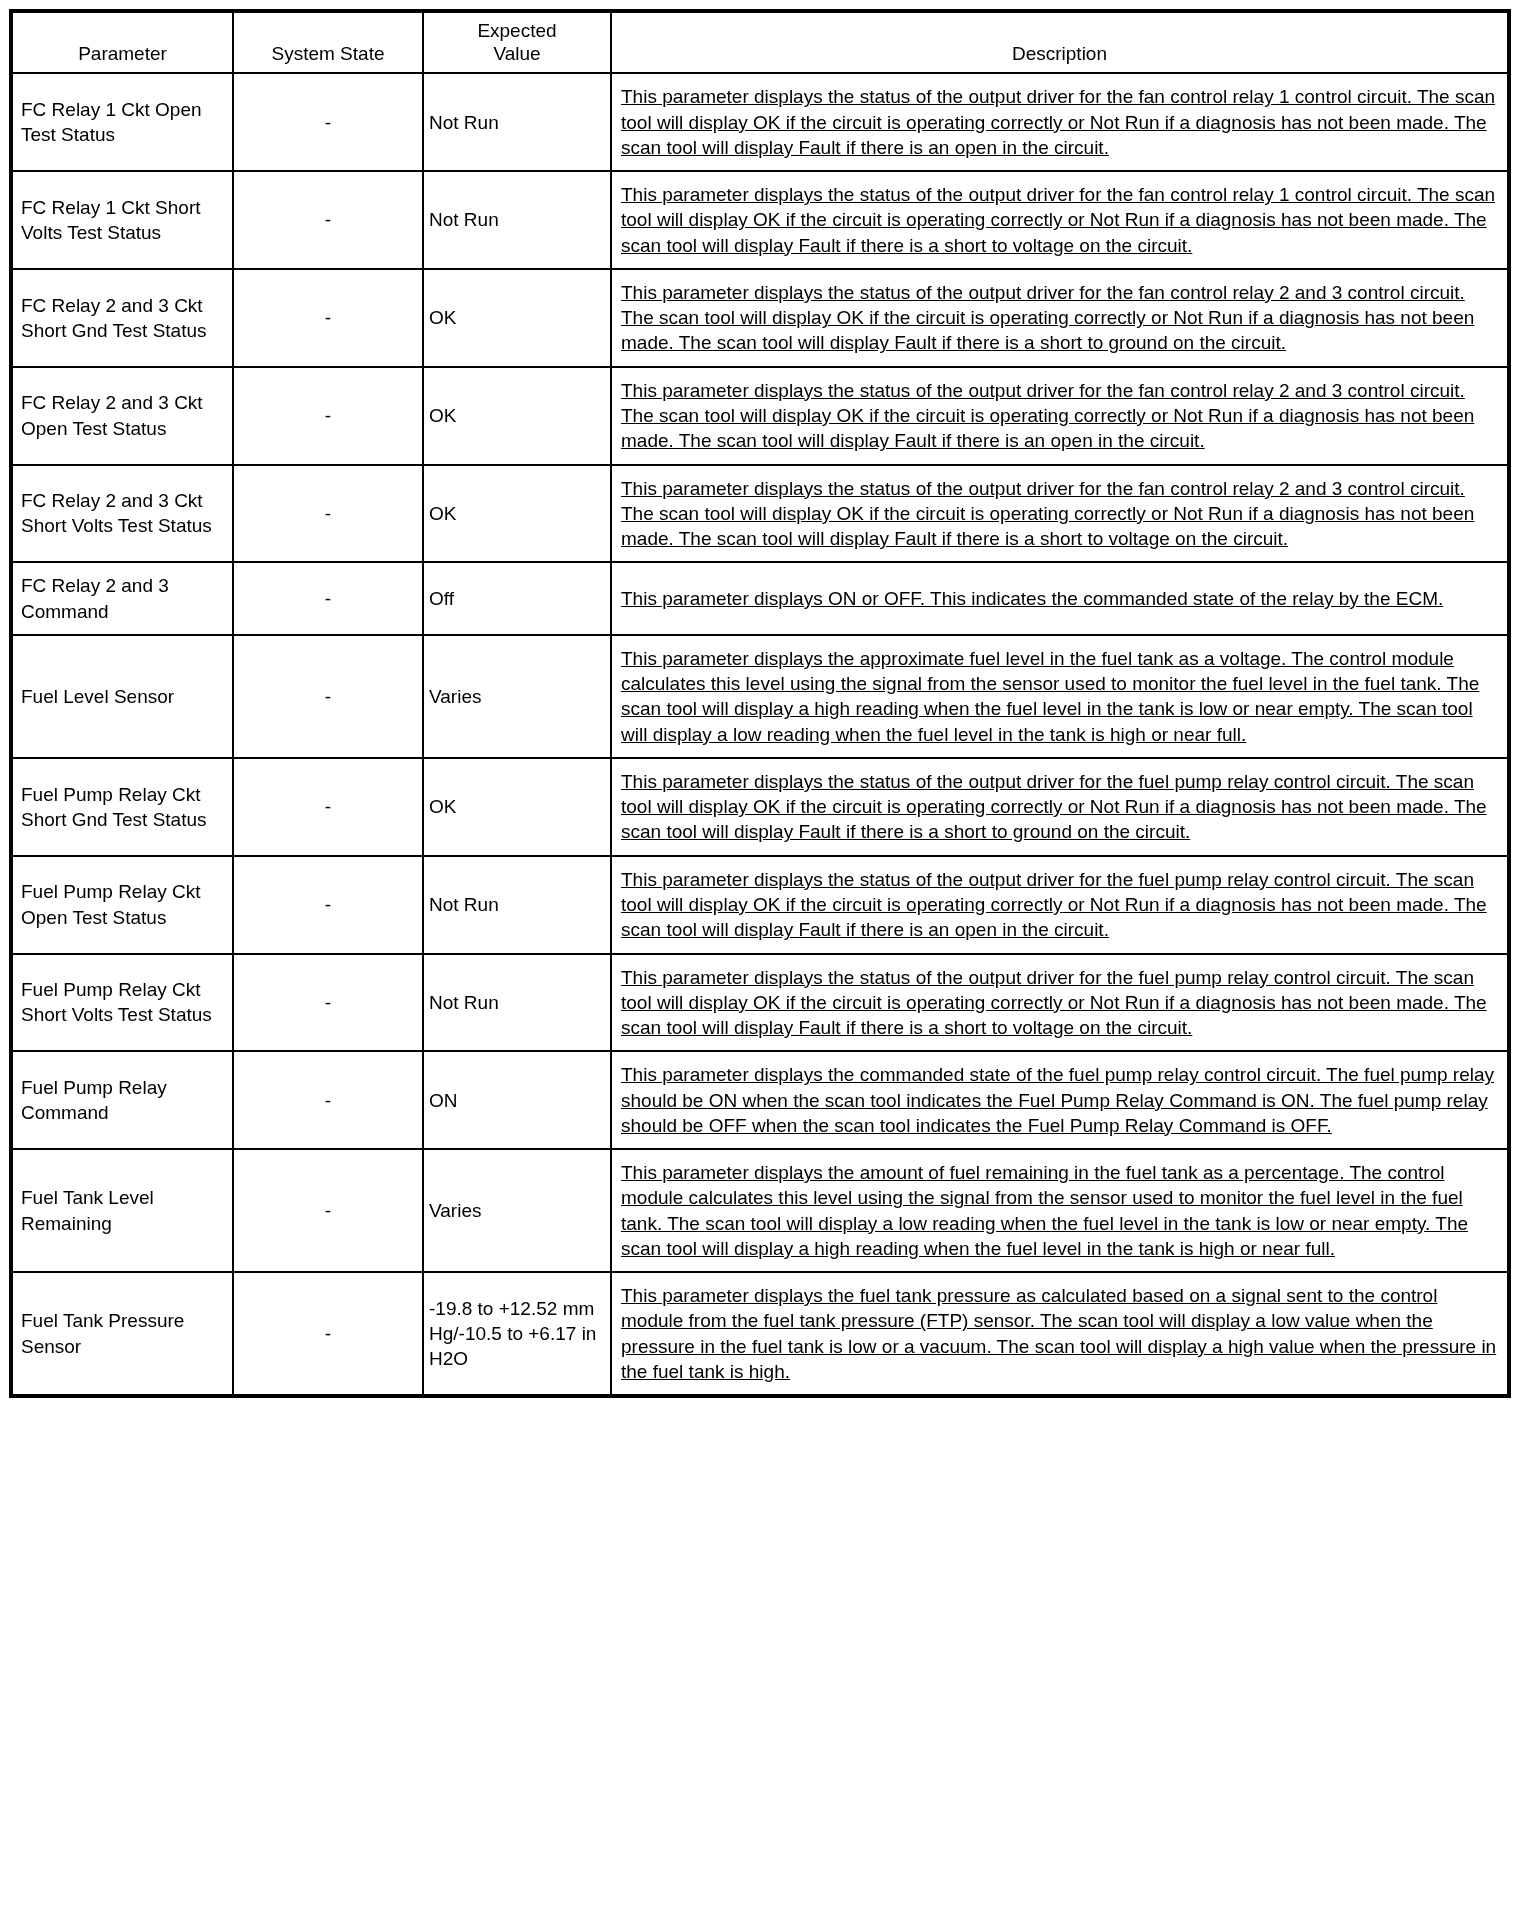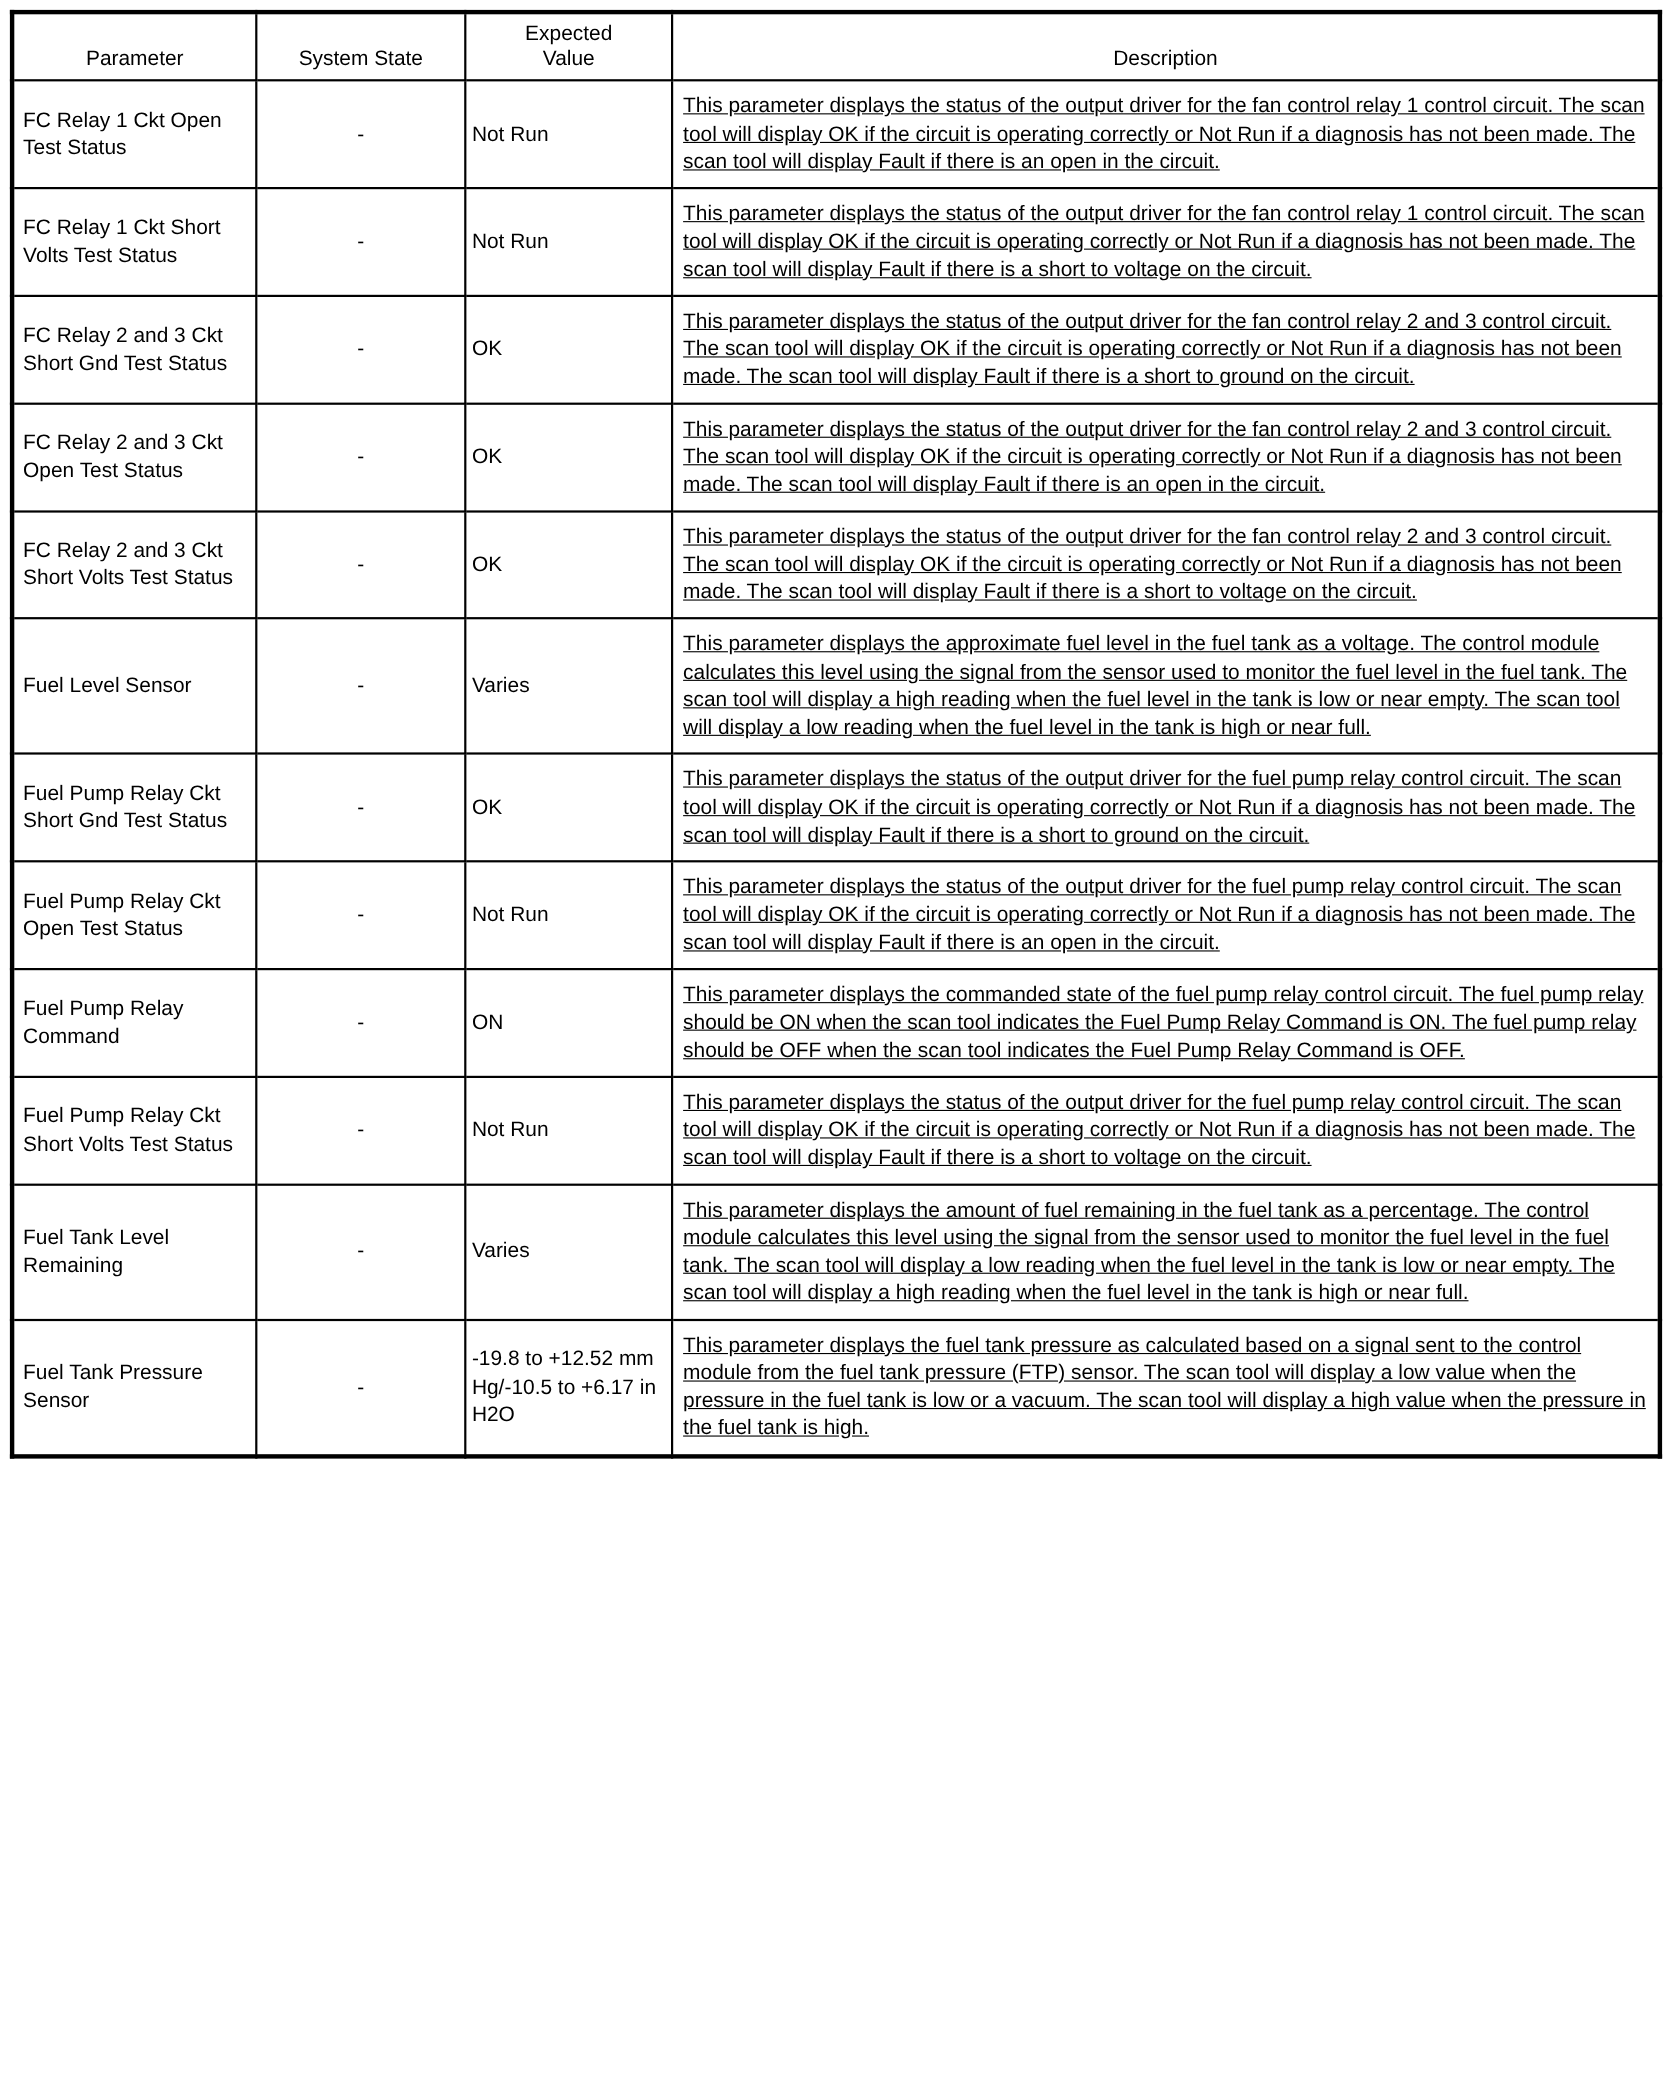--- a/index.html
+++ b/index.html
@@ -93,20 +93,26 @@
     <td class="cell-desc">This parameter displays the status of the output driver for the fan control relay 2 and 3 control circuit. The scan tool will display OK if the circuit is operating correctly or Not Run if a diagnosis has not been made. The scan tool will display Fault if there is an open in the circuit.</td>
   </tr>
 
   <tr>
     <td class="cell-param">FC Relay 2 and 3 Ckt Short Volts Test Status</td>
     <td class="cell-state">-</td>
     <td class="cell-expected">OK</td>
     <td class="cell-desc">This parameter displays the status of the output driver for the fan control relay 2 and 3 control circuit. The scan tool will display OK if the circuit is operating correctly or Not Run if a diagnosis has not been made. The scan tool will display Fault if there is a short to voltage on the circuit.</td>
   </tr>
 
+  <tr>
+    <td class="cell-param">FC Relay 2 and 3 Command</td>
+    <td class="cell-state">-</td>
+    <td class="cell-expected">Off</td>
+    <td class="cell-desc">This parameter displays ON or OFF. This indicates the commanded state of the relay by the ECM.</td>
+  </tr>
 
   <tr>
     <td class="cell-param">Fuel Level Sensor</td>
     <td class="cell-state">-</td>
     <td class="cell-expected">Varies</td>
     <td class="cell-desc">This parameter displays the approximate fuel level in the fuel tank as a voltage. The control module calculates this level using the signal from the sensor used to monitor the fuel level in the fuel tank. The scan tool will display a high reading when the fuel level in the tank is low or near empty. The scan tool will display a low reading when the fuel level in the tank is high or near full.</td>
   </tr>
 
   <tr>
     <td class="cell-param">Fuel Pump Relay Ckt Short Gnd Test Status</td>
@@ -116,31 +122,31 @@
   </tr>
 
   <tr>
     <td class="cell-param">Fuel Pump Relay Ckt Open Test Status</td>
     <td class="cell-state">-</td>
     <td class="cell-expected">Not Run</td>
     <td class="cell-desc">This parameter displays the status of the output driver for the fuel pump relay control circuit. The scan tool will display OK if the circuit is operating correctly or Not Run if a diagnosis has not been made. The scan tool will display Fault if there is an open in the circuit.</td>
   </tr>
 
   <tr>
+    <td class="cell-param">Fuel Pump Relay Ckt Short Volts Test Status</td>
+    <td class="cell-state">-</td>
+    <td class="cell-expected">Not Run</td>
+    <td class="cell-desc">This parameter displays the status of the output driver for the fuel pump relay control circuit. The scan tool will display OK if the circuit is operating correctly or Not Run if a diagnosis has not been made. The scan tool will display Fault if there is a short to voltage on the circuit.</td>
+  </tr>
+
+  <tr>
     <td class="cell-param">Fuel Pump Relay Command</td>
     <td class="cell-state">-</td>
     <td class="cell-expected">ON</td>
     <td class="cell-desc">This parameter displays the commanded state of the fuel pump relay control circuit. The fuel pump relay should be ON when the scan tool indicates the Fuel Pump Relay Command is ON. The fuel pump relay should be OFF when the scan tool indicates the Fuel Pump Relay Command is OFF.</td>
-  </tr>
-
-  <tr>
-    <td class="cell-param">Fuel Pump Relay Ckt Short Volts Test Status</td>
-    <td class="cell-state">-</td>
-    <td class="cell-expected">Not Run</td>
-    <td class="cell-desc">This parameter displays the status of the output driver for the fuel pump relay control circuit. The scan tool will display OK if the circuit is operating correctly or Not Run if a diagnosis has not been made. The scan tool will display Fault if there is a short to voltage on the circuit.</td>
   </tr>
 
   <tr>
     <td class="cell-param">Fuel Tank Level Remaining</td>
     <td class="cell-state">-</td>
     <td class="cell-expected">Varies</td>
     <td class="cell-desc">This parameter displays the amount of fuel remaining in the fuel tank as a percentage. The control module calculates this level using the signal from the sensor used to monitor the fuel level in the fuel tank. The scan tool will display a low reading when the fuel level in the tank is low or near empty. The scan tool will display a high reading when the fuel level in the tank is high or near full.</td>
   </tr>
 
   <tr>

